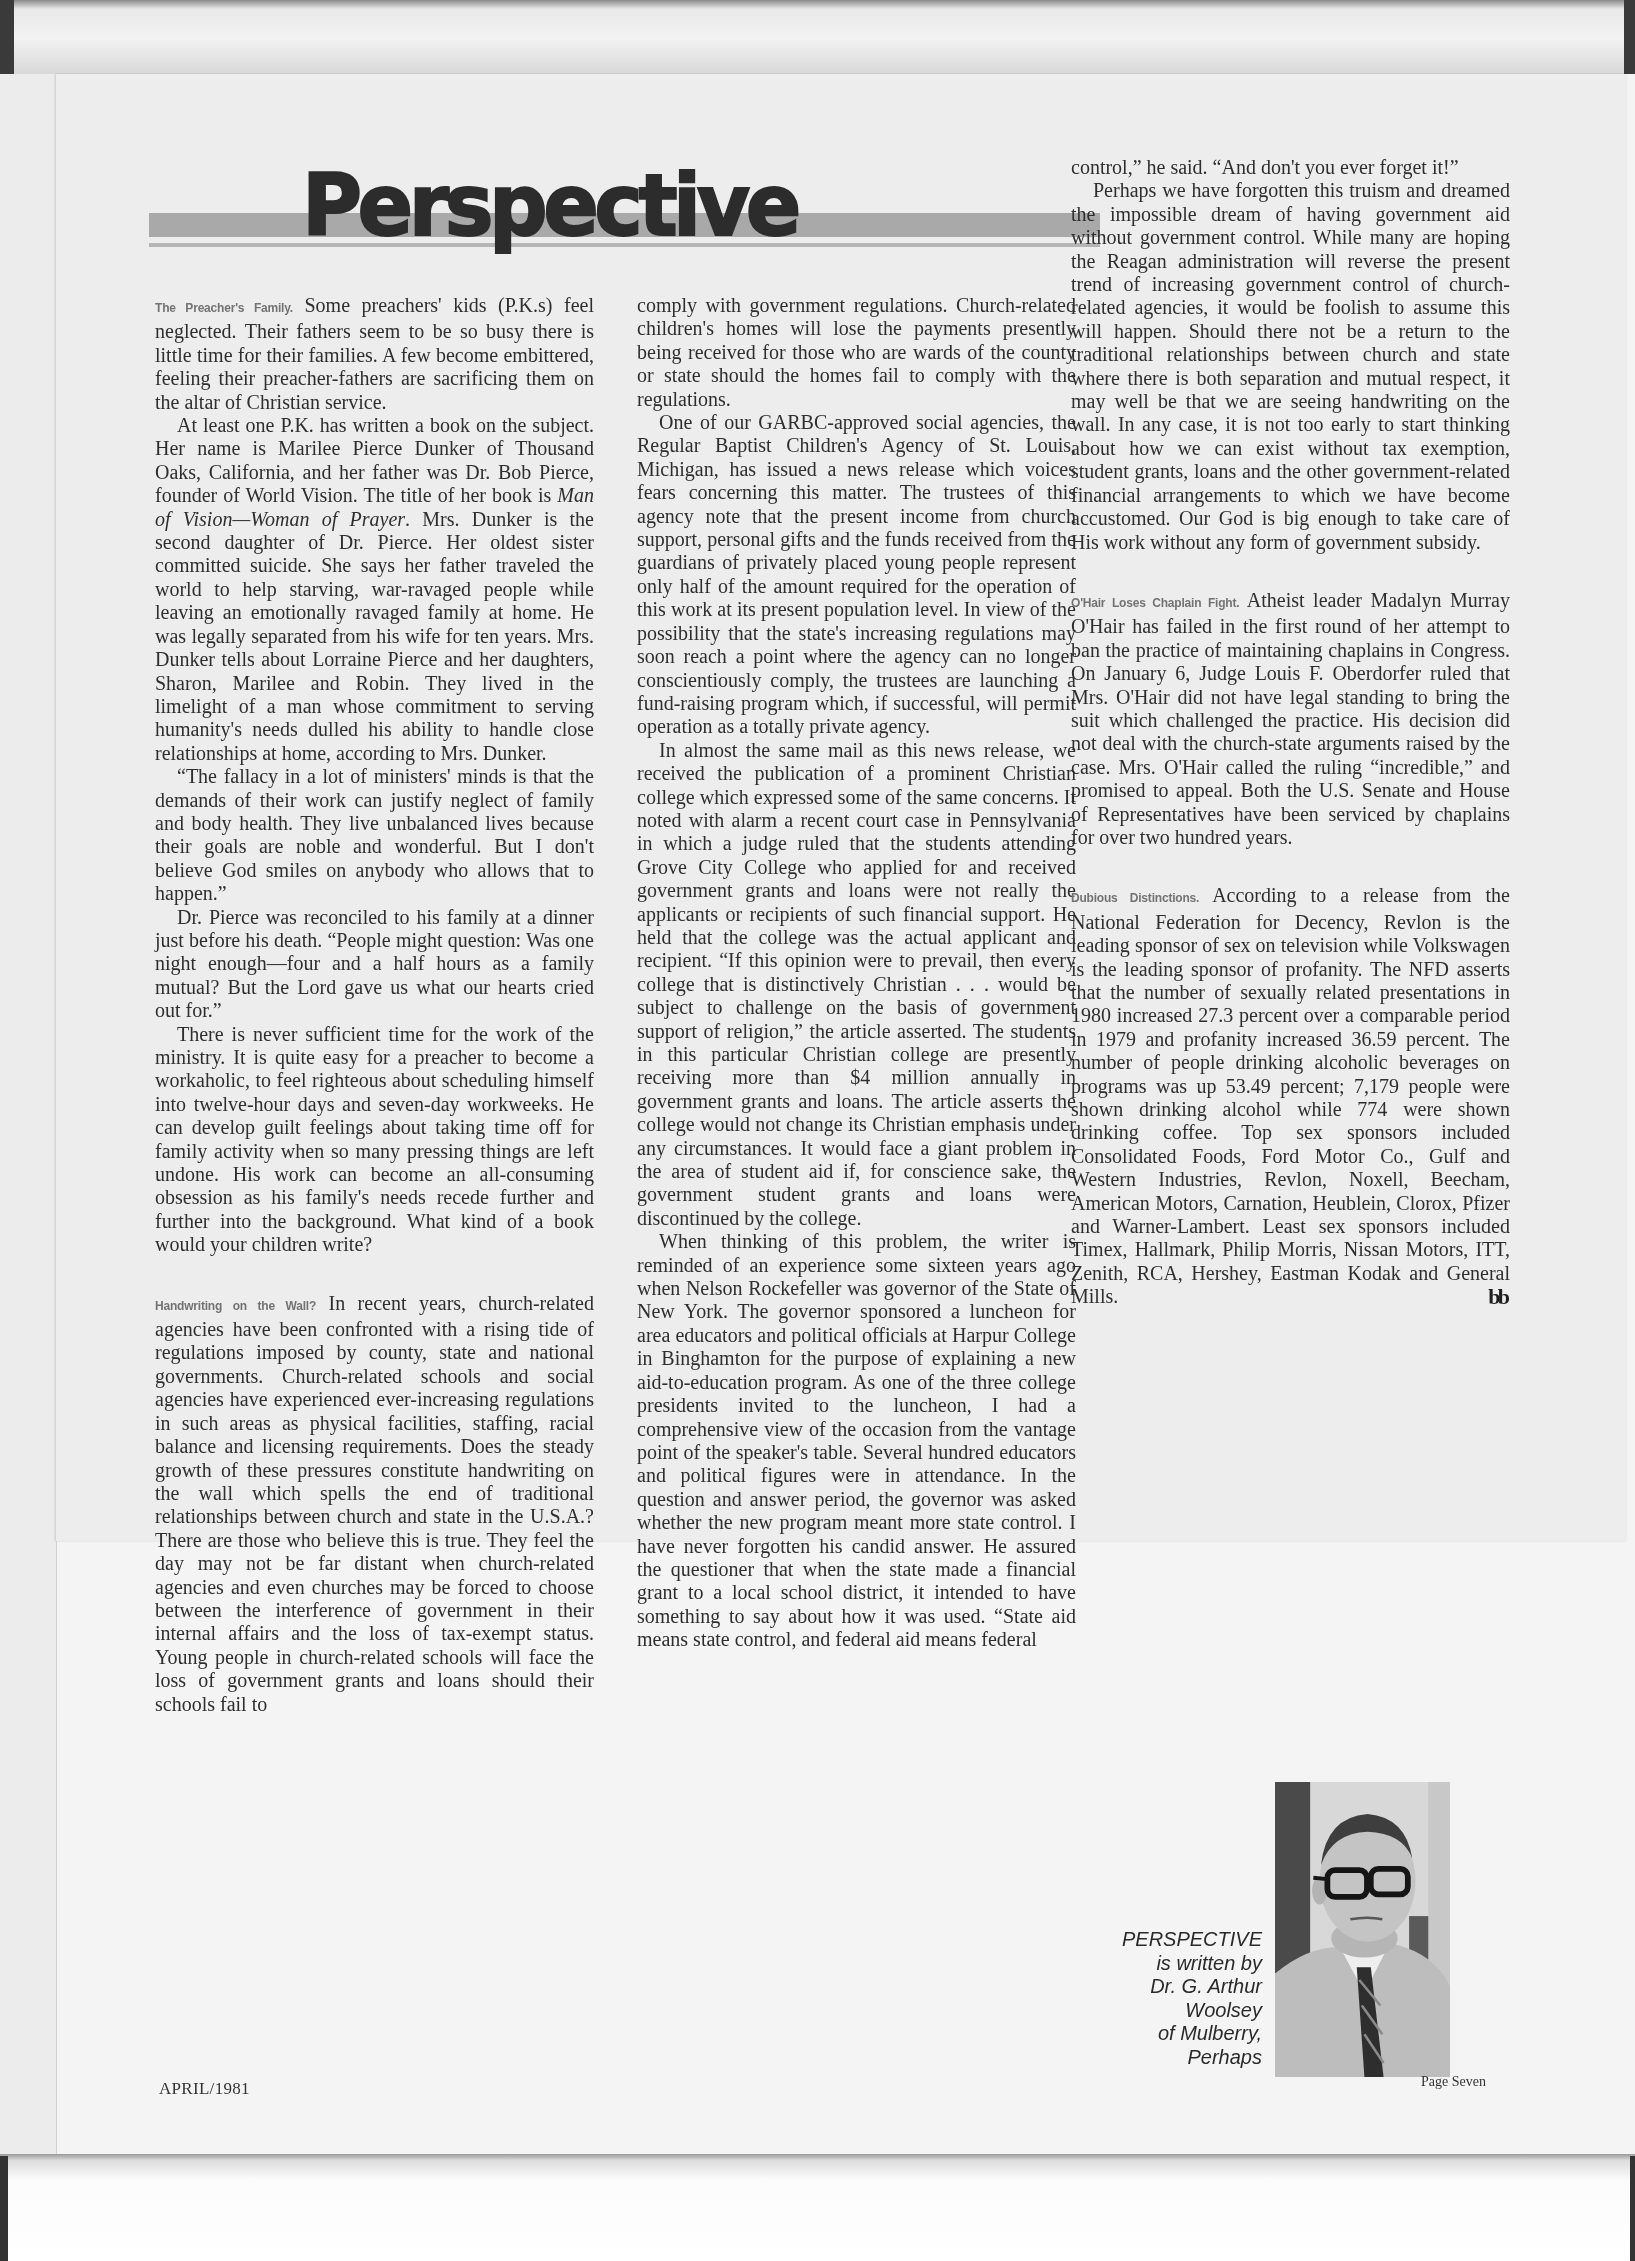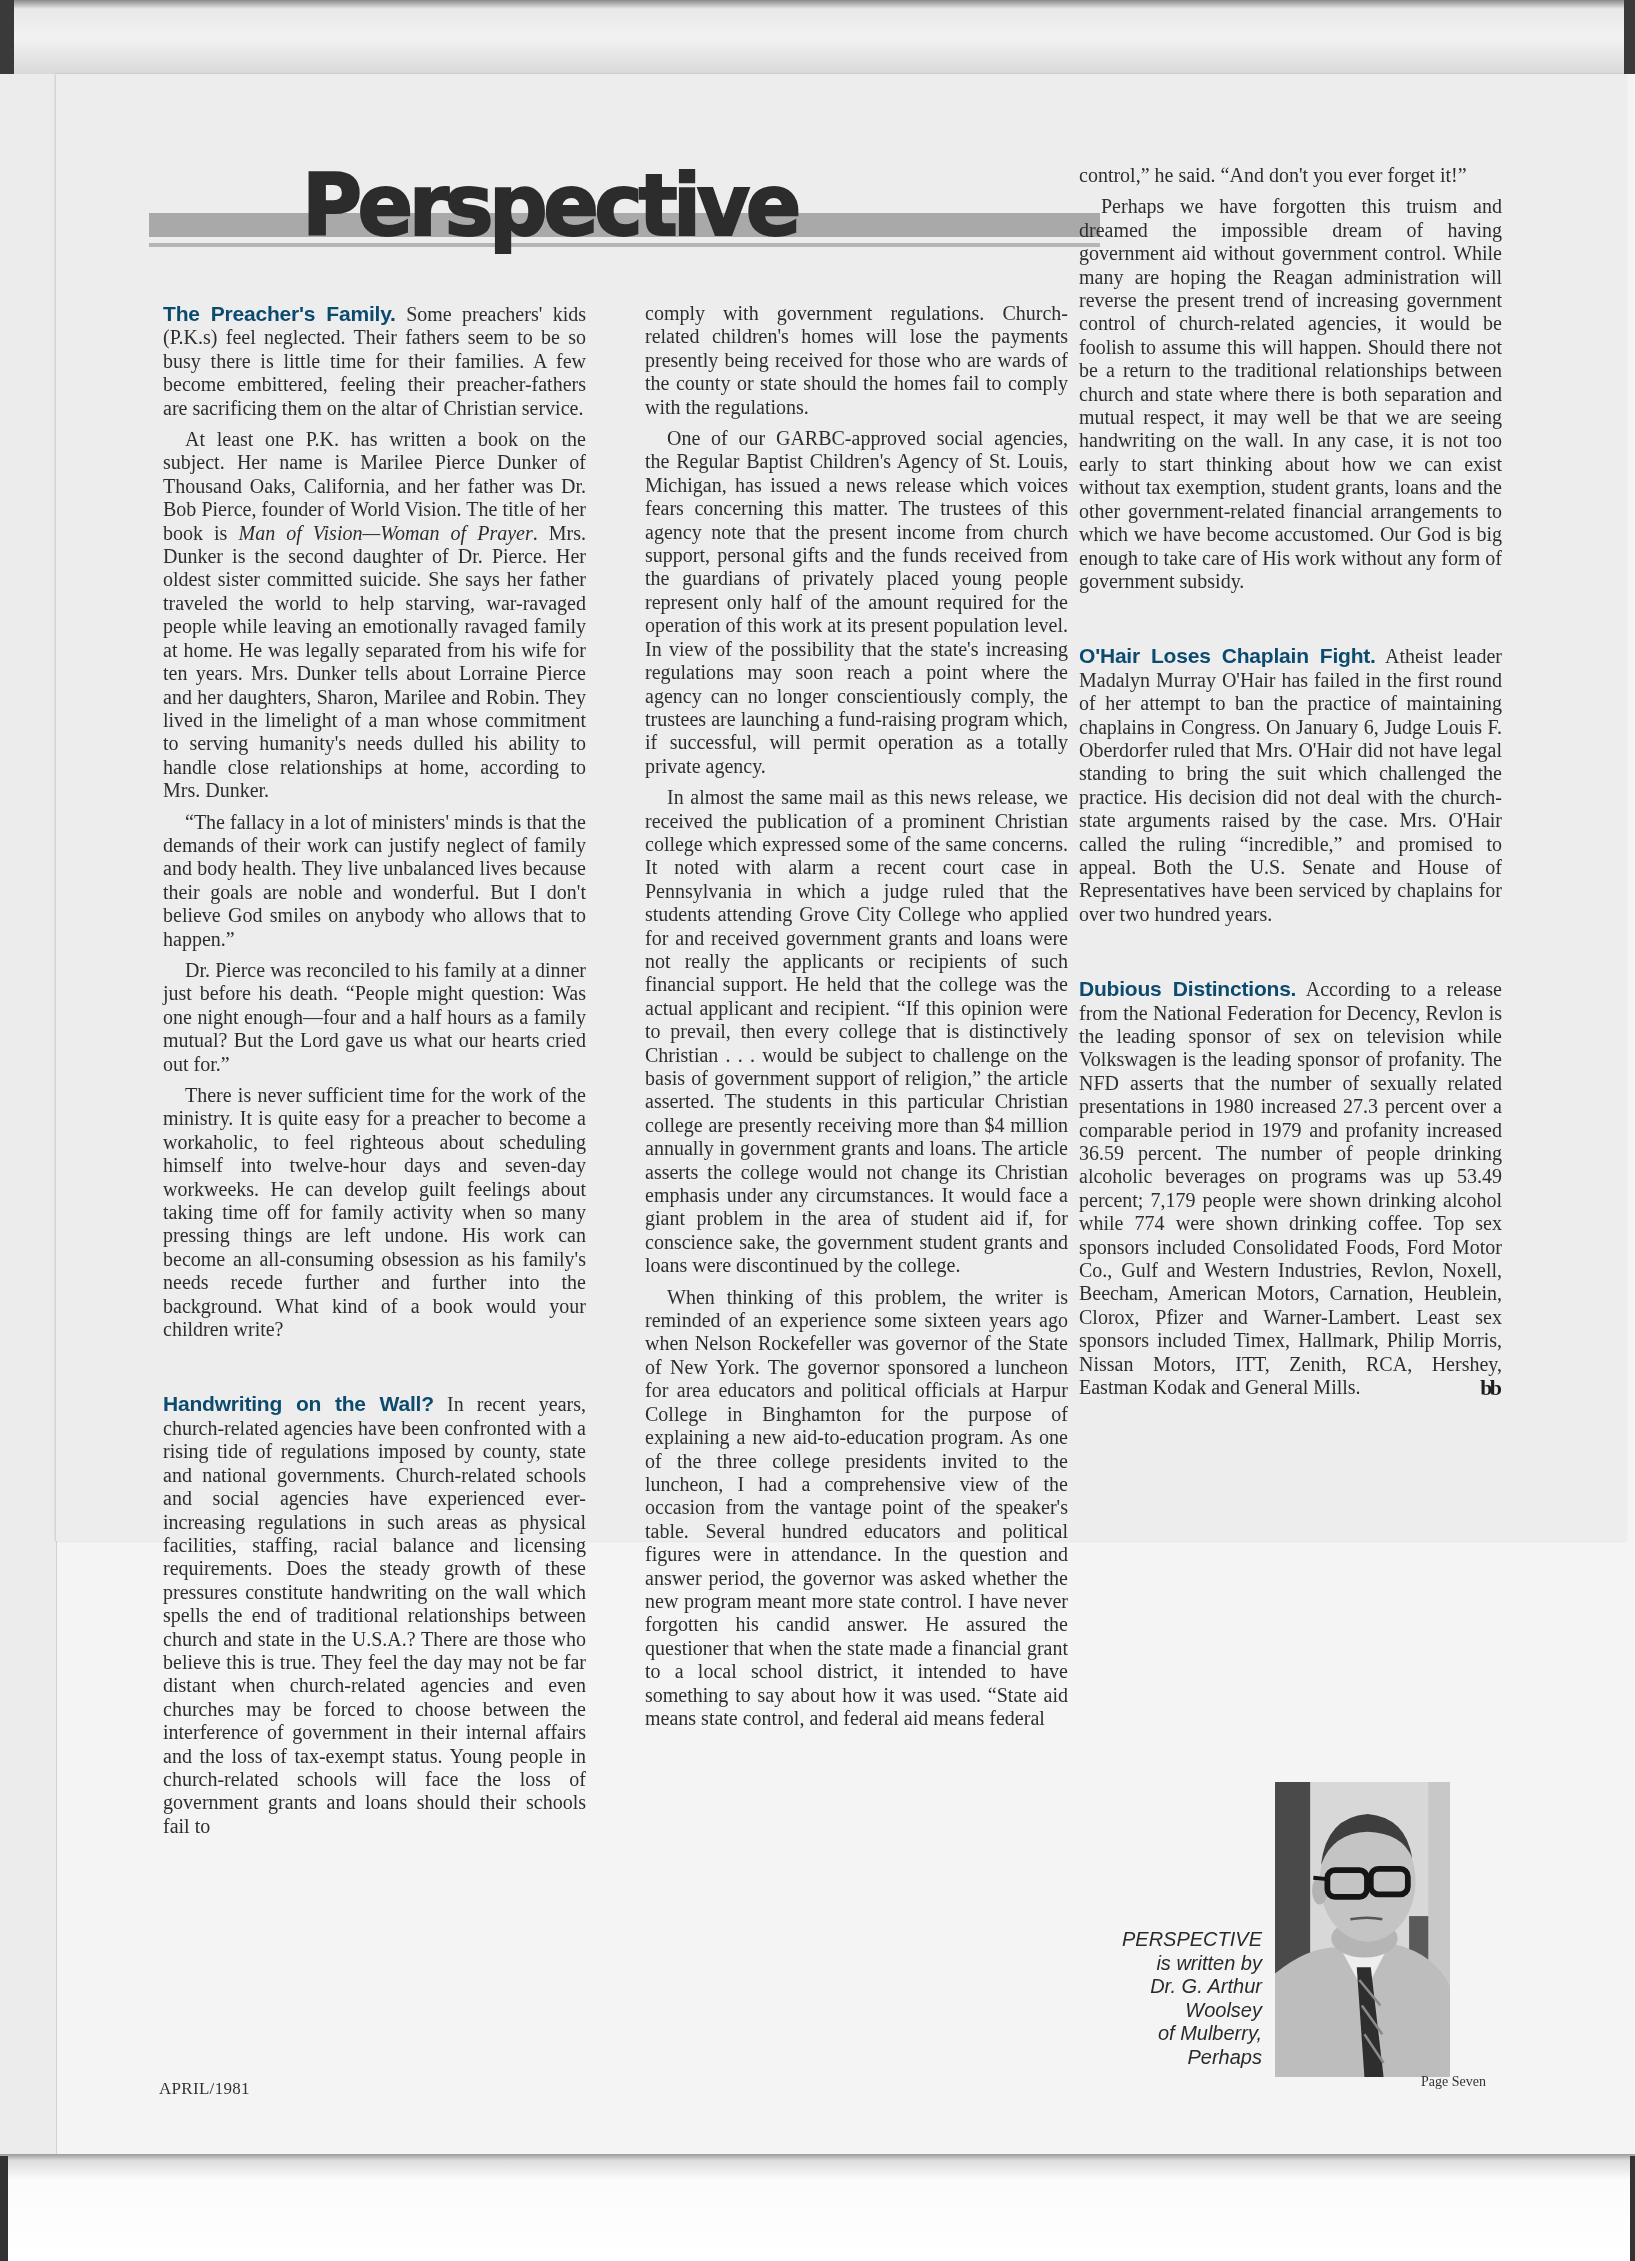--- a/index.html
+++ b/index.html
@@ -28,27 +28,27 @@
   .masthead { position: absolute; left: 93px; top: 89px; width: 957px; height: 89px; }
   .mast-band { position: absolute; left: 0; top: 50px; width: 951px; height: 24px; background: #a9a9a9; }
   .mast-rule { position: absolute; left: 0; top: 80px; width: 951px; height: 3.8px; background: #b5b5b5; }
   .mast-title { position: absolute; left: 153px; top: 0; font-family: "DejaVu Sans", sans-serif;
     font-weight: 900; font-size: 82px; letter-spacing: -4.5px; color: #2c2c2c; line-height: 1;
     transform: scaleY(1.05); transform-origin: top left; -webkit-text-stroke: 1.9px #2c2c2c; }
 
   
   .col { position: absolute; font-size: 20px; line-height: 23.4px; color: #2e2e2e;
     text-align: justify; hyphens: manual; }
-  .col p { margin: 8px; }
+  .col p { margin: 0; }
   .col p.indent { text-indent: 22px; }
   .col-1 { left: 99px; top: 220px; width: 439px; }
   .col-2 { left: 581px; top: 220px; width: 439px; }
   .col-3 { left: 1015px; top: 82px; width: 439px; }
   .kicker { font-family: "Liberation Sans", "DejaVu Sans", sans-serif; font-weight: bold;
-    font-size: 21px; color: #0c4a6e; letter-spacing: -0.2px; }
+    font-size: 12px; color: #737373; letter-spacing: -0.2px; }
   .gap { height: 35px; }
   .bb-logo { font-family: Liberation Serif, serif; font-weight: 900; font-size: 22px;
     letter-spacing: -2.6px; color: #1e1e1e; float: right; margin-right: 2.6px; }
   em { font-style: italic; }
 
   
   .author-caption { position: absolute; left: 1021px; top: 1854px; width: 185px; text-align: right;
     font-family: "Liberation Sans", "DejaVu Sans", sans-serif; font-style: italic;
     font-size: 20px; line-height: 23.6px; color: #2a2a2a; }
   .author-photo { position: absolute; left: 1219px; top: 1708px; width: 175px; height: 295px;

